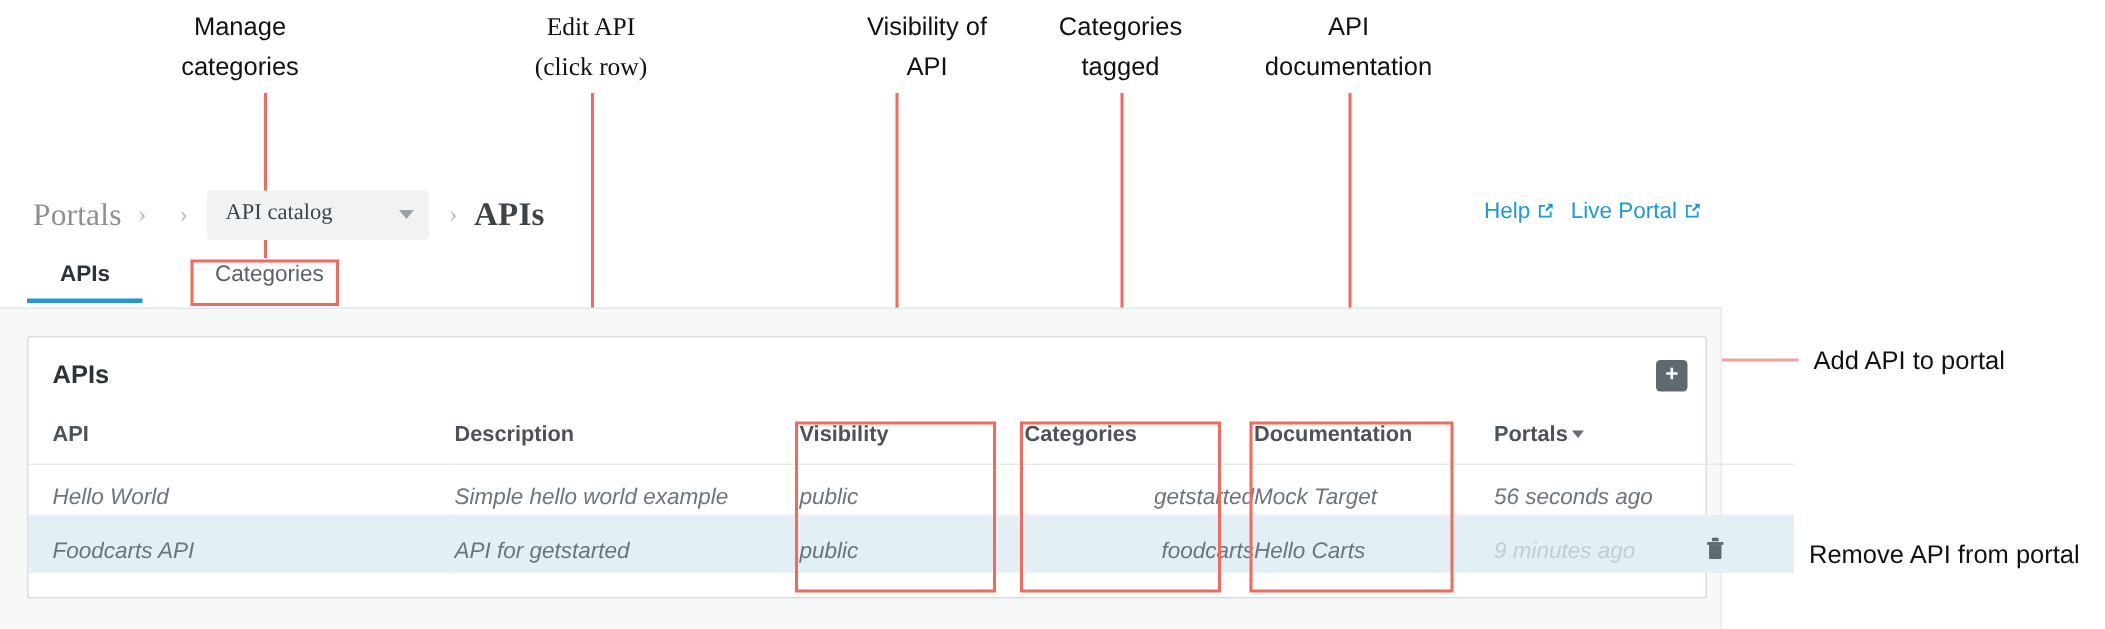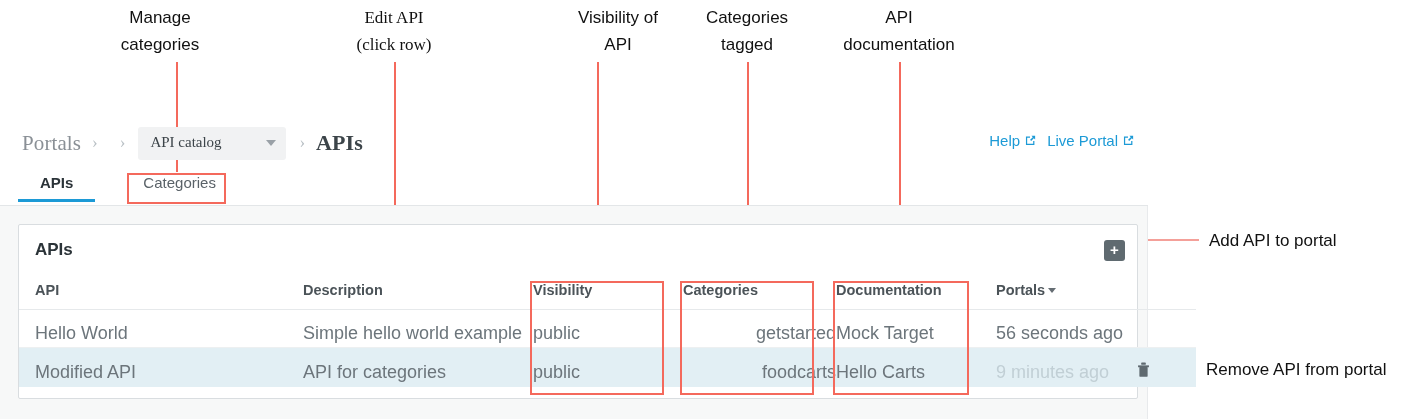--- a/index.html
+++ b/index.html
@@ -216,24 +216,25 @@
   }
   table.apis th {
     text-align: left;
     font-size: 14.5px;
     font-weight: bold;
     color: #4b5358;
     padding: 0 0 11px 0;
     border-bottom: 1px solid #e6e9eb;
   }
   table.apis td {
-    font-size: 18px;
+    font-size: 15px;
     color: #6c757b;
     padding: 13px 0 3px 0;
     border-bottom: 1px solid #edf0f1;
+    font-style: italic;
   }
   tr.selected td {
     background: #e2eff4;
     border-bottom: 1px solid #e2eff4;
   }
   tr.selected td.muted { color: #c1cfd5; }
   .c-api    { width: 268px; padding-left: 16px !important; }
   .c-desc   { width: 230px; }
   .c-vis    { width: 150px; }
   .c-cat    { width: 153px; text-align: right; }
@@ -343,22 +344,22 @@
         <tr>
           <td class="c-api">Hello World</td>
           <td class="c-desc">Simple hello world example</td>
           <td class="c-vis">public</td>
           <td class="c-cat">getstarted</td>
           <td class="c-doc">Mock Target</td>
           <td class="c-mod">56 seconds ago</td>
           <td class="c-act"></td>
         </tr>
         <tr class="selected">
-          <td class="c-api">Modified API</td>
-          <td class="c-desc">API for categories</td>
+          <td class="c-api">Foodcarts API</td>
+          <td class="c-desc">API for getstarted</td>
           <td class="c-vis">public</td>
           <td class="c-cat">foodcarts</td>
           <td class="c-doc">Hello Carts</td>
           <td class="c-mod muted">9 minutes ago</td>
           <td class="c-act"><svg class="trash" width="15" height="17" viewBox="0 0 16 18">
               <rect x="2.2" y="4.6" width="11.6" height="2.0" fill="#5f6a70"></rect>
               <rect x="3.6" y="6.4" width="8.8" height="10.2" rx="0.6" fill="#5f6a70"></rect>
               <rect x="5.6" y="1.6" width="4.8" height="2.4" rx="0.6" fill="#5f6a70"></rect>
             </svg></td>
         </tr>

